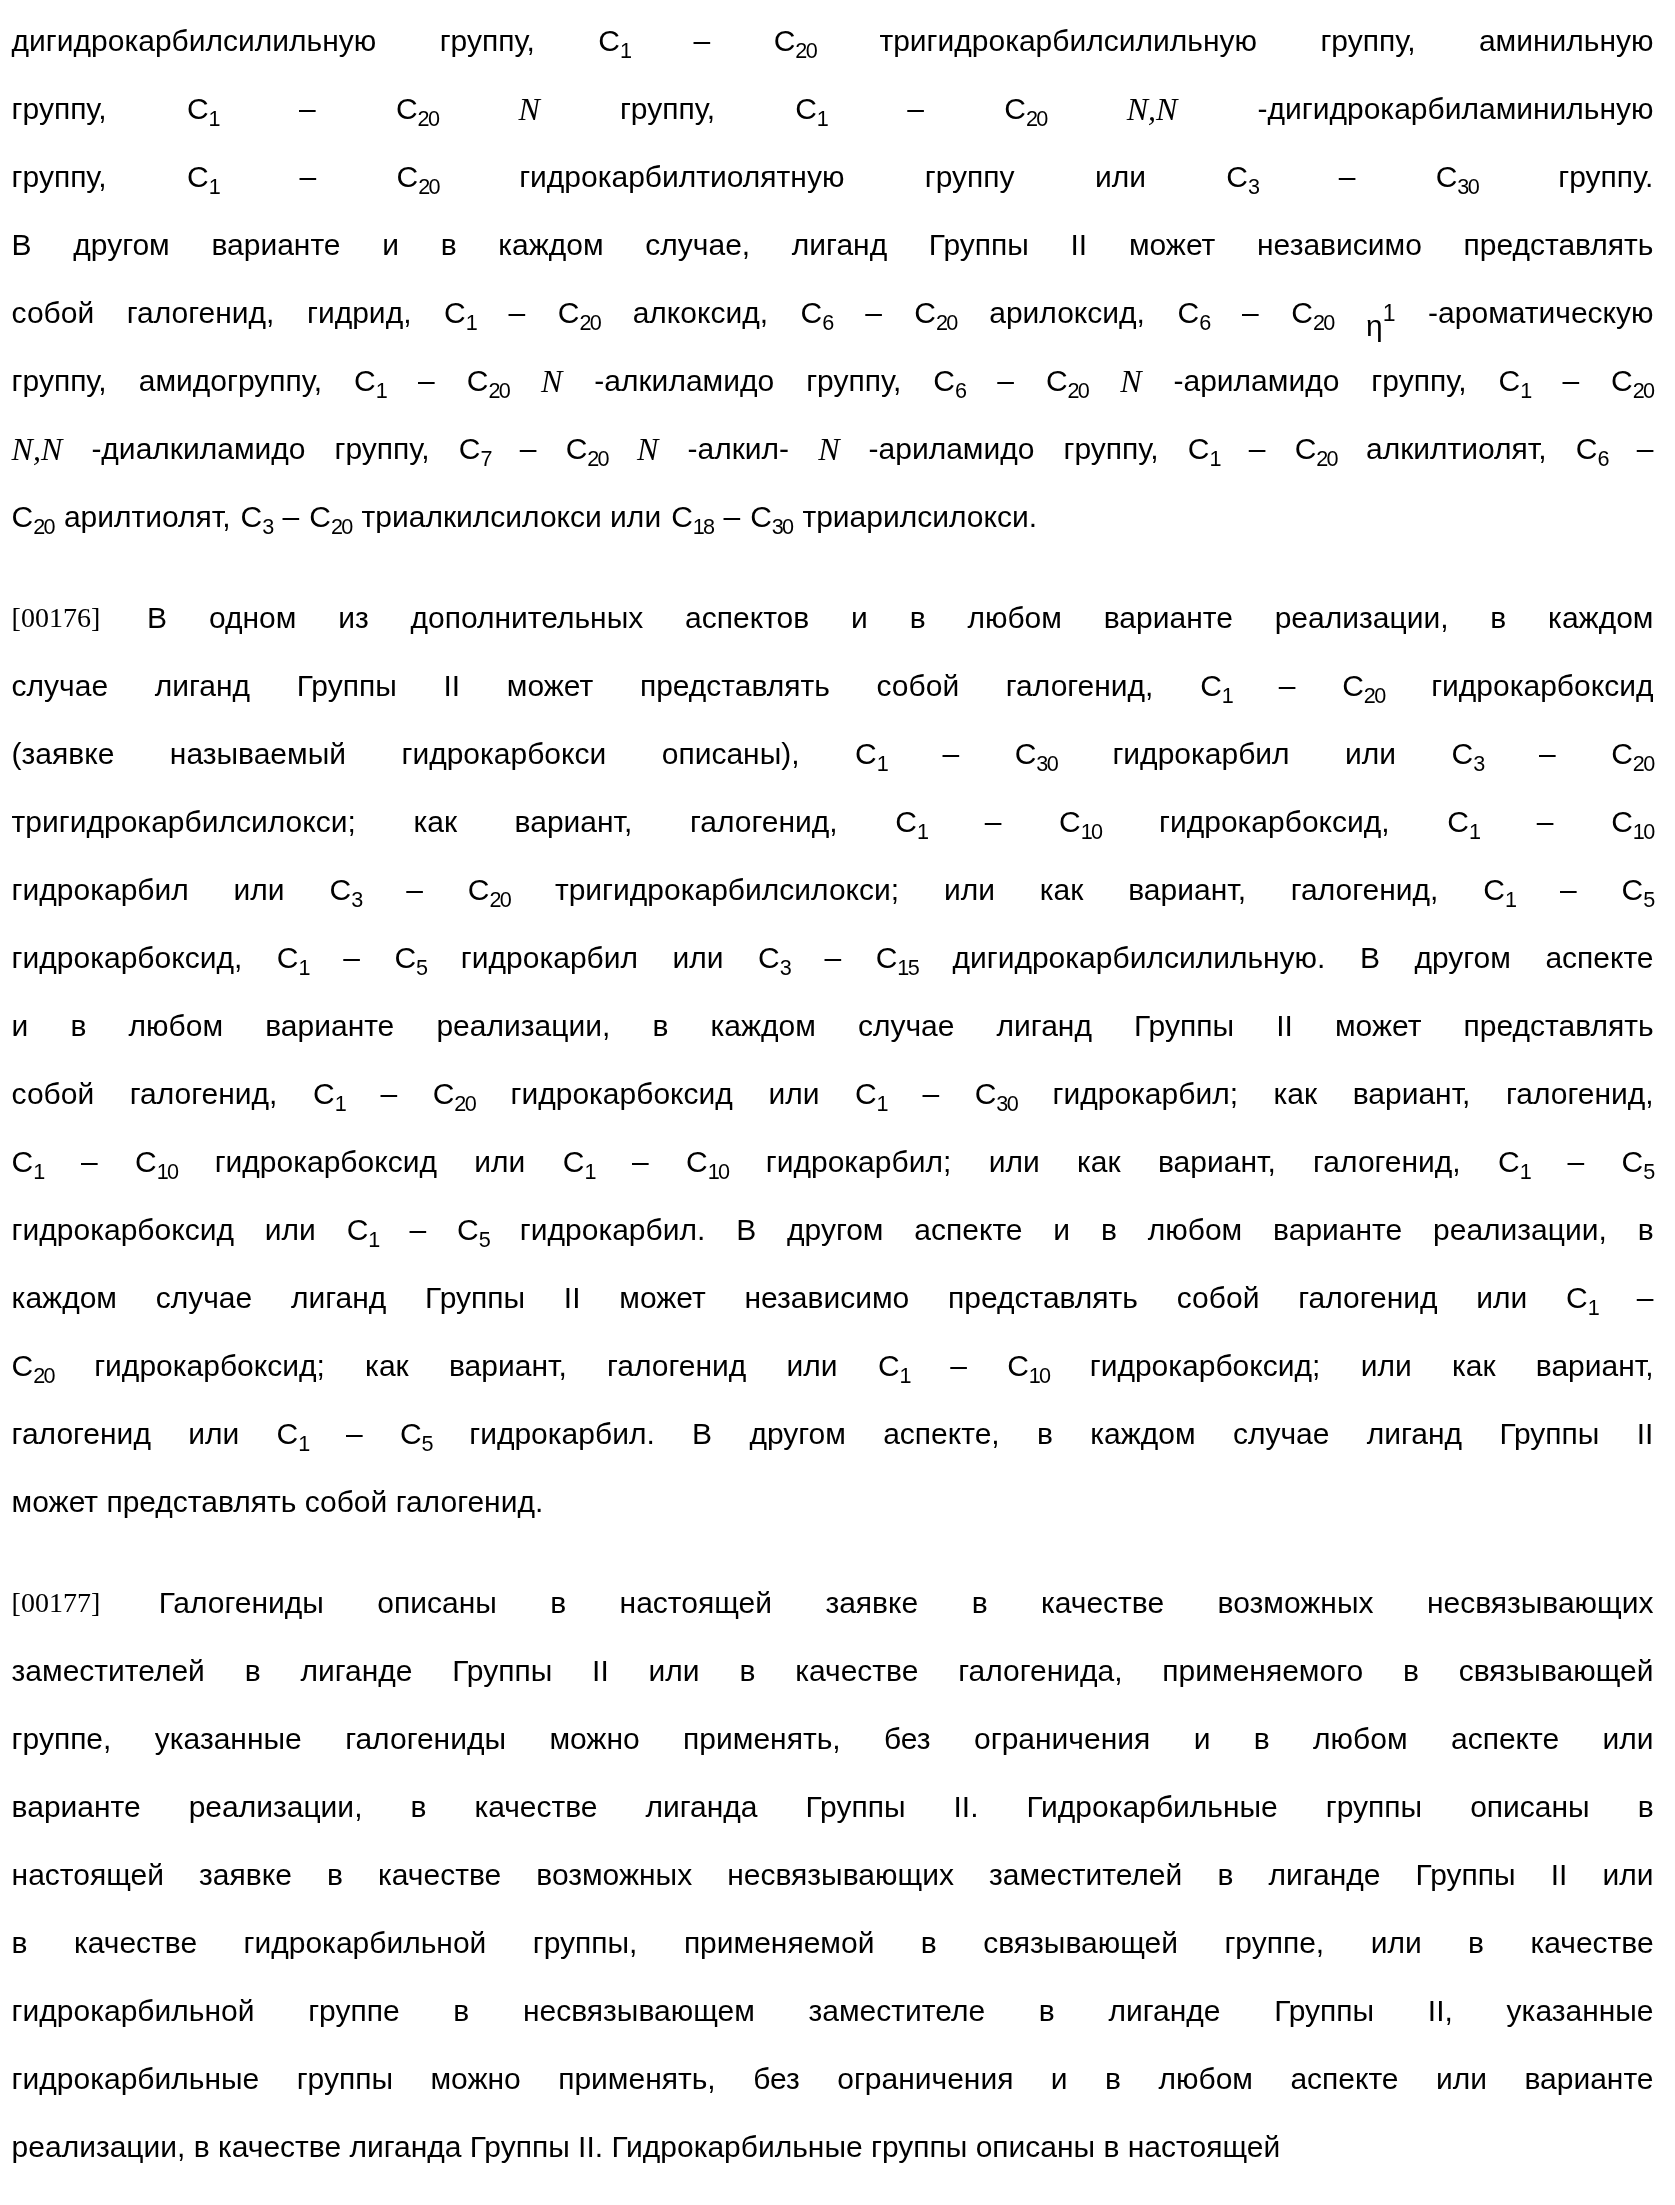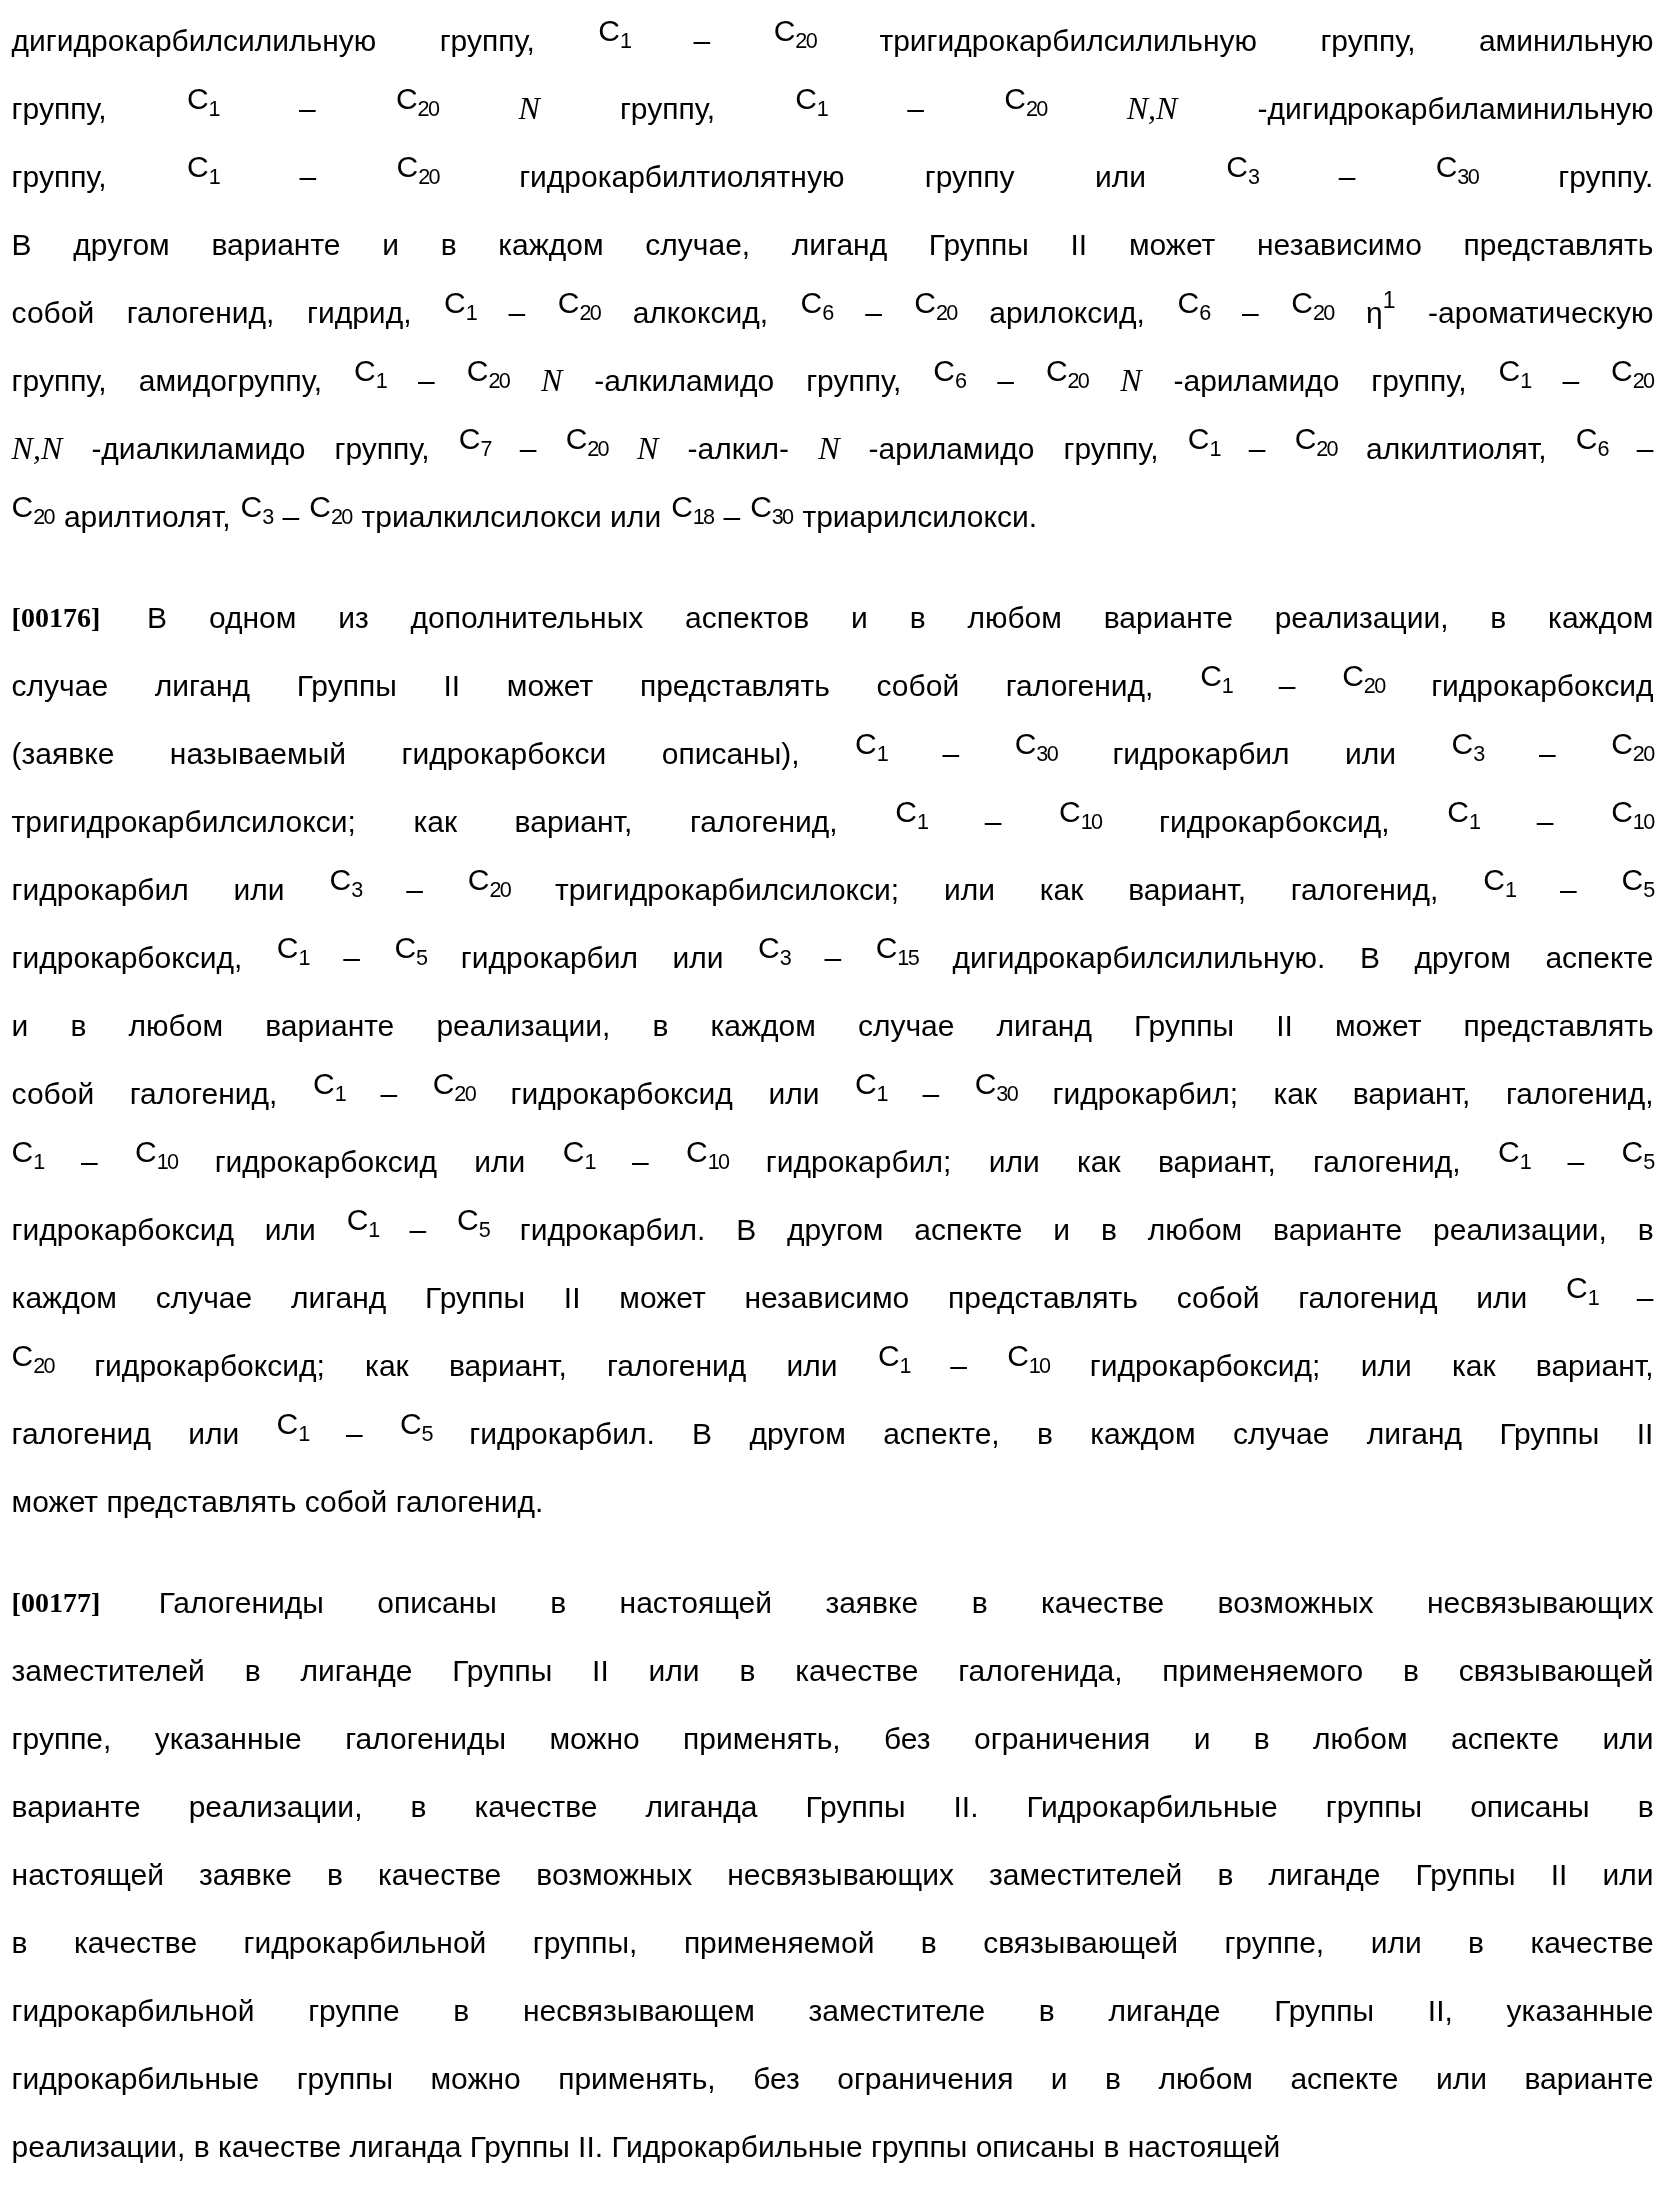--- a/index.html
+++ b/index.html
@@ -6,29 +6,29 @@
   body { width: 1675px; height: 2205px; overflow: hidden; position: relative; }
   .page {
     position: absolute; left: 11.6px; top: 0; width: 1642px;
     font-family: "Liberation Sans", sans-serif;
     color: #000000;
     font-size: 30px;
   }
   .para { margin: 0; }
   .para + .para { margin-top: 33px; }
   .line {
-    display: flex; justify-content: space-between; align-items: flex-end;
+    display: flex; justify-content: space-between; align-items: flex-start;
     height: 68px; line-height: 68px; white-space: nowrap;
   }
   .line.last { justify-content: flex-start; gap: 10px; }
   .word { display: inline-block; white-space: nowrap; }
   .sub { font-size: 21.6px; vertical-align: -6.6px; letter-spacing: -1.7px; }
   .sup { font-size: 23px; vertical-align: 15px; }
   .ital { font-family: "Liberation Serif", serif; font-style: italic; font-size: 32px; }
-  .label { font-family: "Liberation Serif", serif; font-weight: bold; font-size: 28px; margin-right: 5px; }
+  .label { font-family: "Liberation Serif", serif; font-weight: normal; font-size: 28px; margin-right: 5px; }
   .first-line { margin-top: 6.6px; }
 </style>
 </head>
 <body>
 
 <div class="page" id="page">
     <div class="para first-line">
       <div class="line">
         <span class="word">дигидрокарбилсилильную</span>
         <span class="word">группу,</span>

